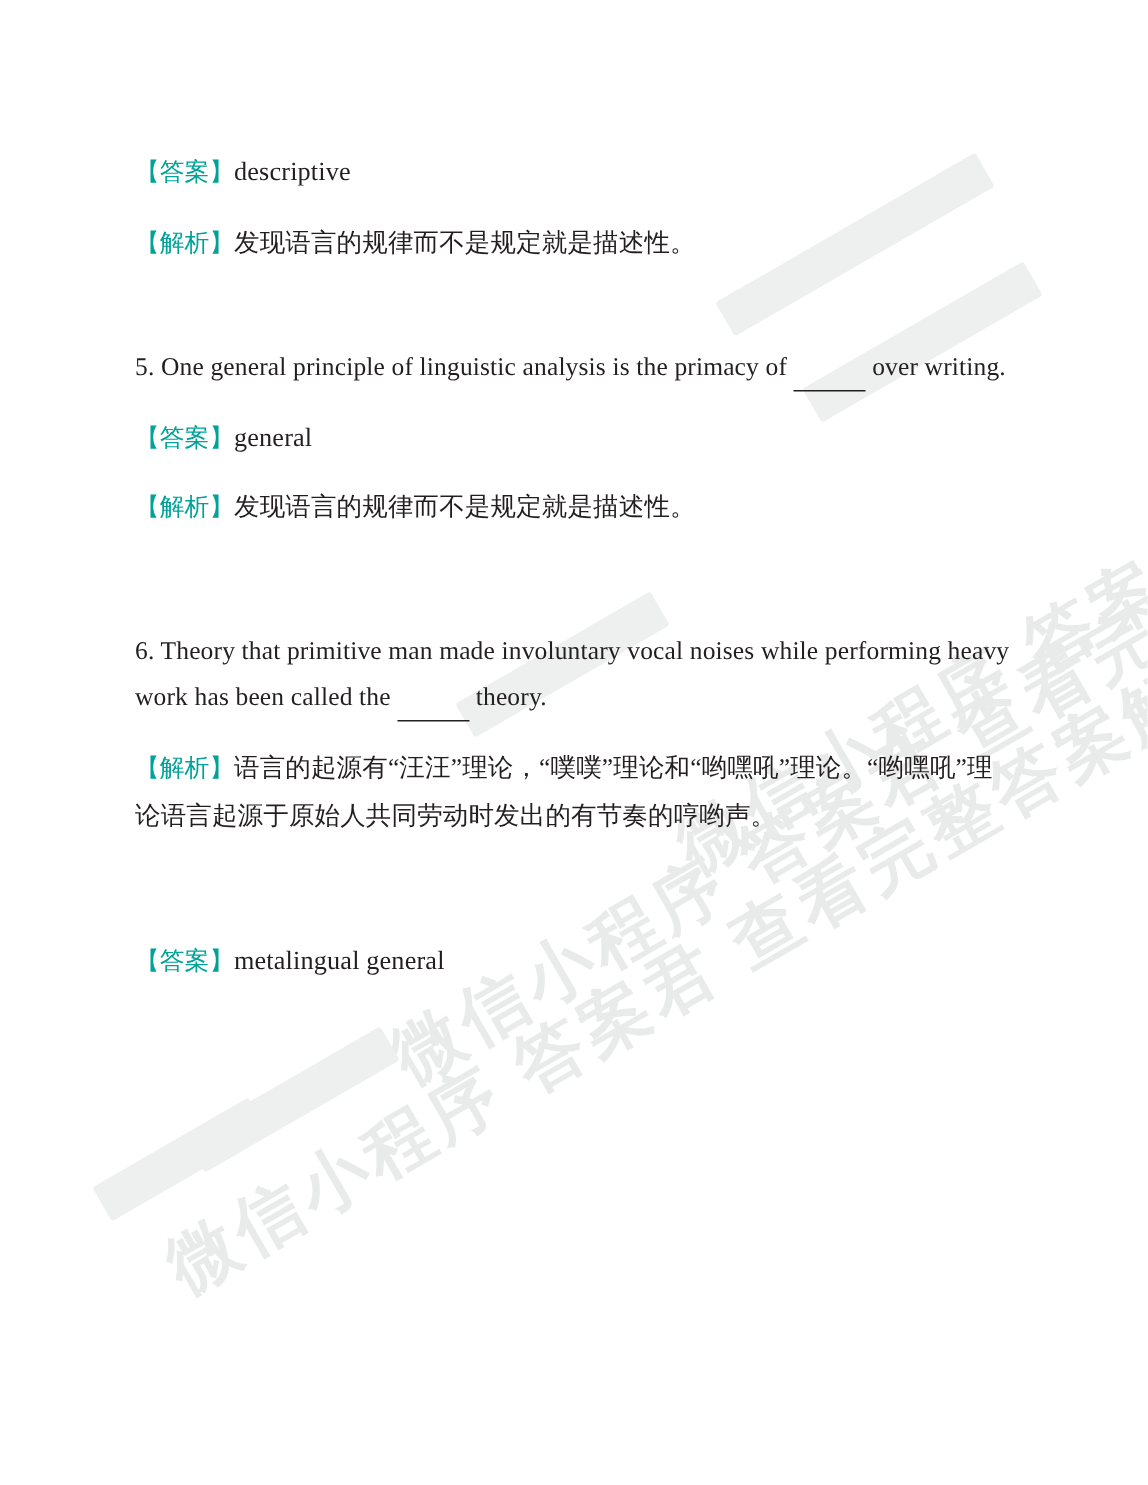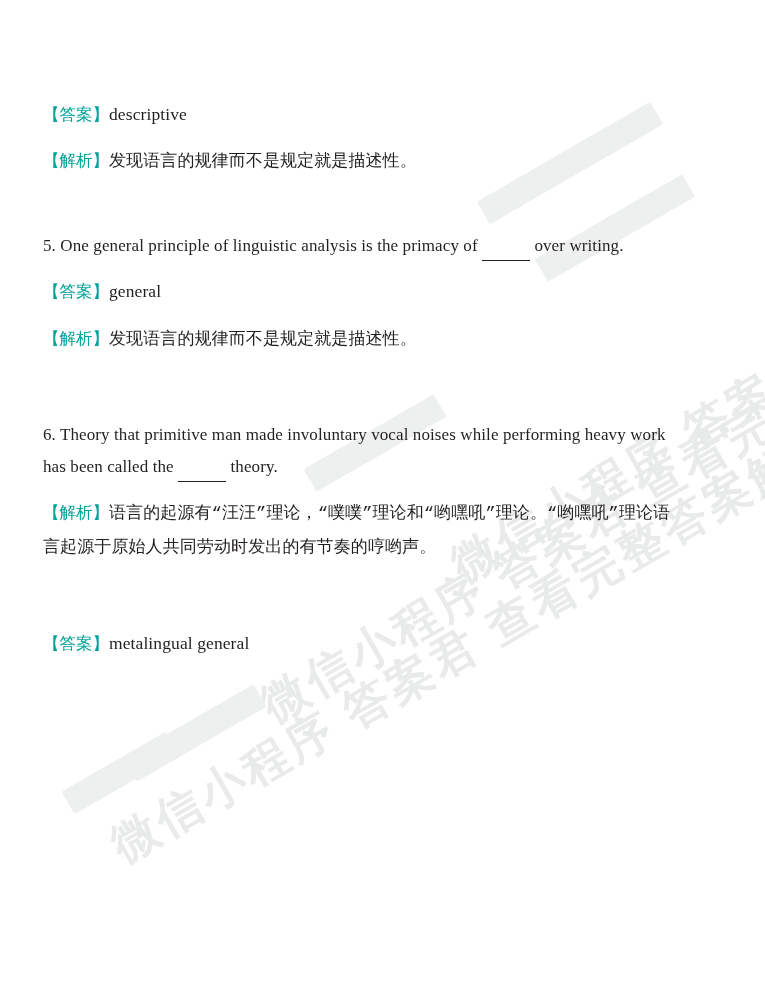--- a/index.html
+++ b/index.html
@@ -63,21 +63,21 @@
   .wm-b1 { left: 470px; top: 150px; width: 200px; transform: rotate(-30deg); }
   .wm-b2 { left: 530px; top: 215px; width: 170px; transform: rotate(-30deg); }
   .wm-b3 { left: 300px; top: 430px; width: 150px; transform: rotate(-30deg); }
   .wm-b4 { left: 120px; top: 720px; width: 150px; transform: rotate(-30deg); }
   .wm-b5 { left: 60px; top: 760px; width: 120px; transform: rotate(-30deg); }
 
   
   .content {
     position: relative;
     z-index: 1;
-    padding: 98px 90px 0 43px;
+    padding: 98px 90px 0 90px;
     box-sizing: border-box;
   }
   .block {
     margin: 0 0 18px 0;
   }
   .q-gap { height: 34px; }
   .q-gap-lg { height: 46px; }
 
   p {
     margin: 0 0 14px 0;
@@ -94,21 +94,21 @@
     font-family: "Liberation Sans", sans-serif;
     font-size: 16.5px;
     letter-spacing: 0px;
   }
   .ans-text {
     font-family: "Liberation Serif", serif;
     font-size: 17.5px;
     color: #231f20;
   }
   .cn {
-    font-family: Liberation Mono, monospace;
+    font-family: Liberation Serif, serif;
     font-size: 17px;
     color: #231f20;
     line-height: 1.8;
   }
   .blank {
     display: inline-block;
     border-bottom: 1px solid #231f20;
     width: 48px;
     vertical-align: bottom;
     height: 1.15em;

